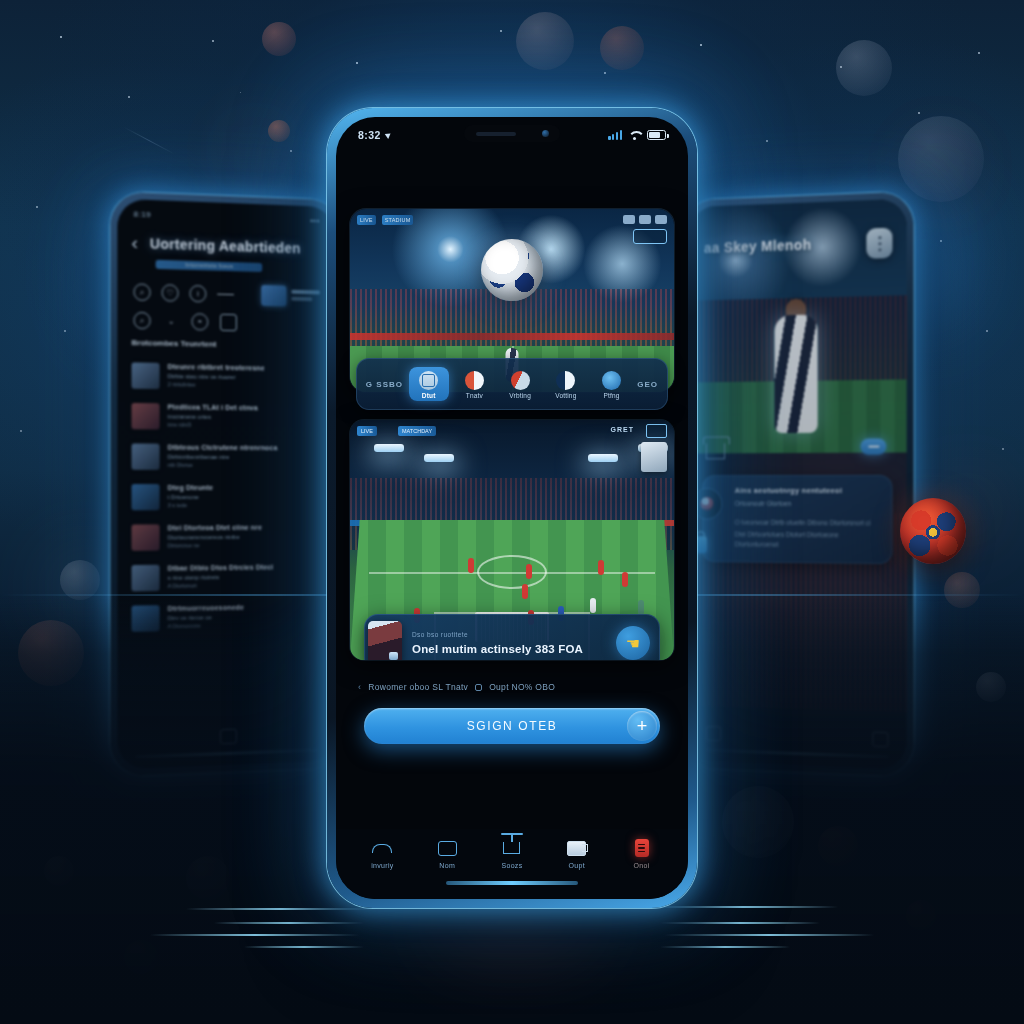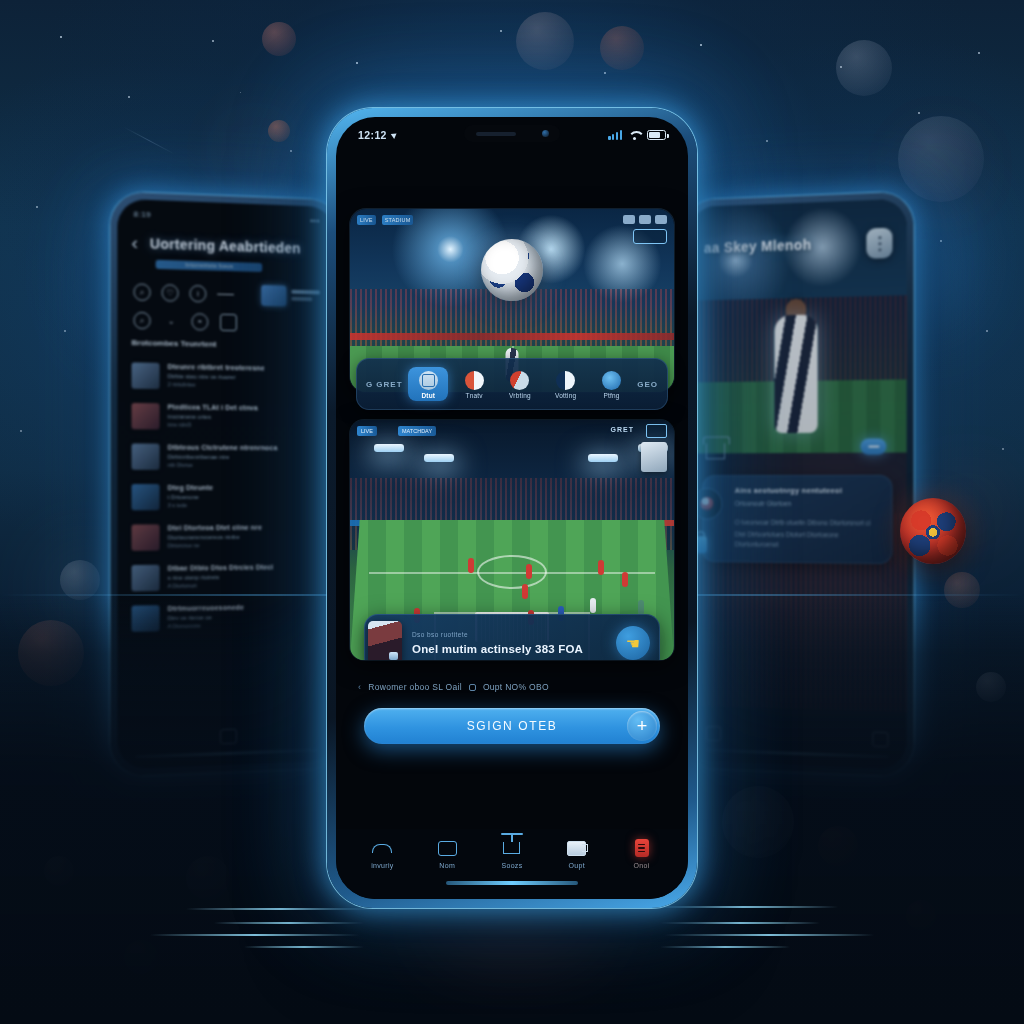--- a/index.html
+++ b/index.html
@@ -598,21 +598,21 @@
     <div class="bezel"></div>
     <div class="screen">
 
       <div class="cp-notch">
         <span class="speaker"></span>
         <span class="cam"></span>
       </div>
 
       <div class="cp-status">
         <span class="left">
-          <span>12:12</span>
+          <span>8:32</span>
           <span class="cp-loc"></span>
         </span>
         <span class="right">
           <span class="sig">
               <i></i>
               <i></i>
               <i></i>
               <i></i>
             </span>
           <span class="wifi"></span>
@@ -638,21 +638,21 @@
           </div>
           <div class="hero-badges-r">
             <span class="hbr"></span>
             <span class="hbr"></span>
             <span class="hbr"></span>
           </div>
           <div class="hero-score"></div>
         </div>
 
         <div class="filter-strip">
-          <span class="fs-edge">G GRET</span>
+          <span class="fs-edge">G SSBO</span>
 
           <span class="fs-item active">
             <span class="fs-dot d1"></span>
             <span class="fs-lbl">Dtut</span>
           </span>
           <span class="fs-item">
             <span class="fs-dot d2"></span>
             <span class="fs-lbl">Tnatv</span>
           </span>
           <span class="fs-item">
@@ -706,21 +706,21 @@
             <span class="promo-txt">
               <span class="promo-sub" style="display:block">Dso bso ruotitete</span>
               <span class="promo-title" style="display:block">Onel mutim actinsely 383 FOA</span>
             </span>
             <span class="promo-btn">☚</span>
           </div>
         </div>
 
         <div class="promo-meta">
           <span class="caret">‹</span>
-          <span>Rowomer oboo SL Oail</span>
+          <span>Rowomer oboo SL Tnatv</span>
           <span class="sep"></span>
           <span>Oupt NO% OBO</span>
         </div>
 
         <div class="cta-wrap">
           <div class="cta">
             <span class="cta-label">SGIGN OTEB</span>
             <span class="cta-plus">+</span>
           </div>
         </div>

